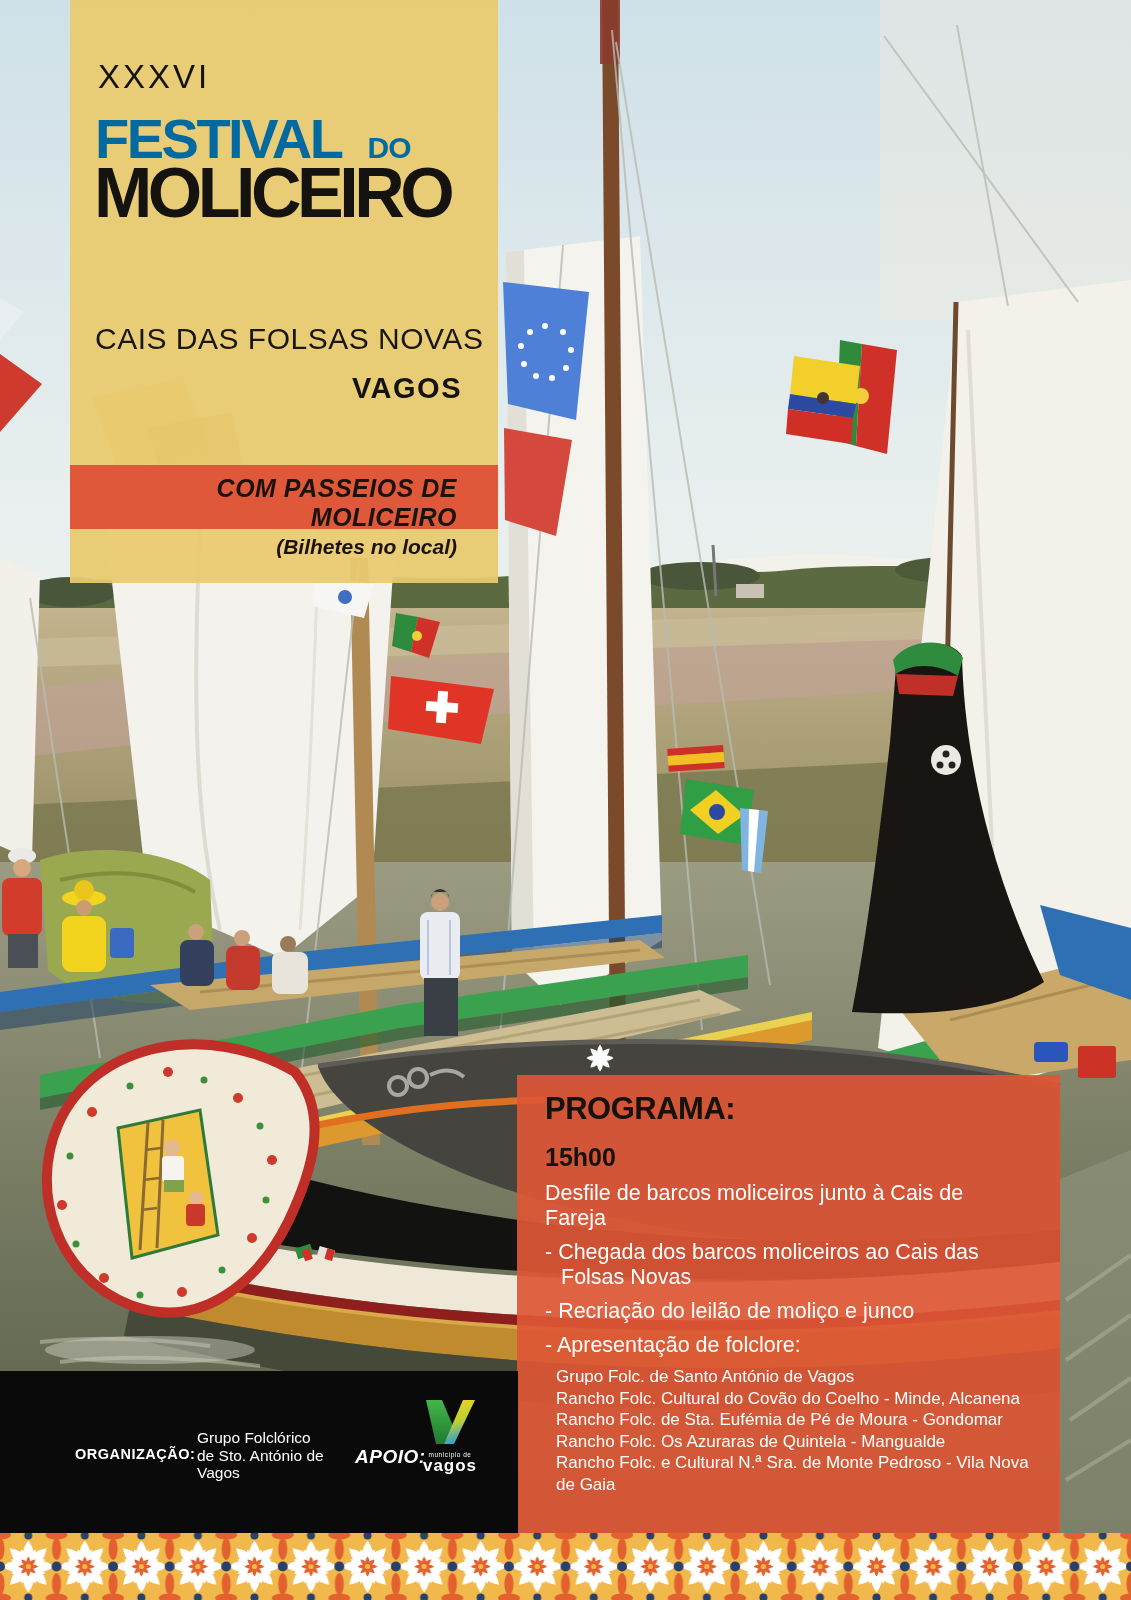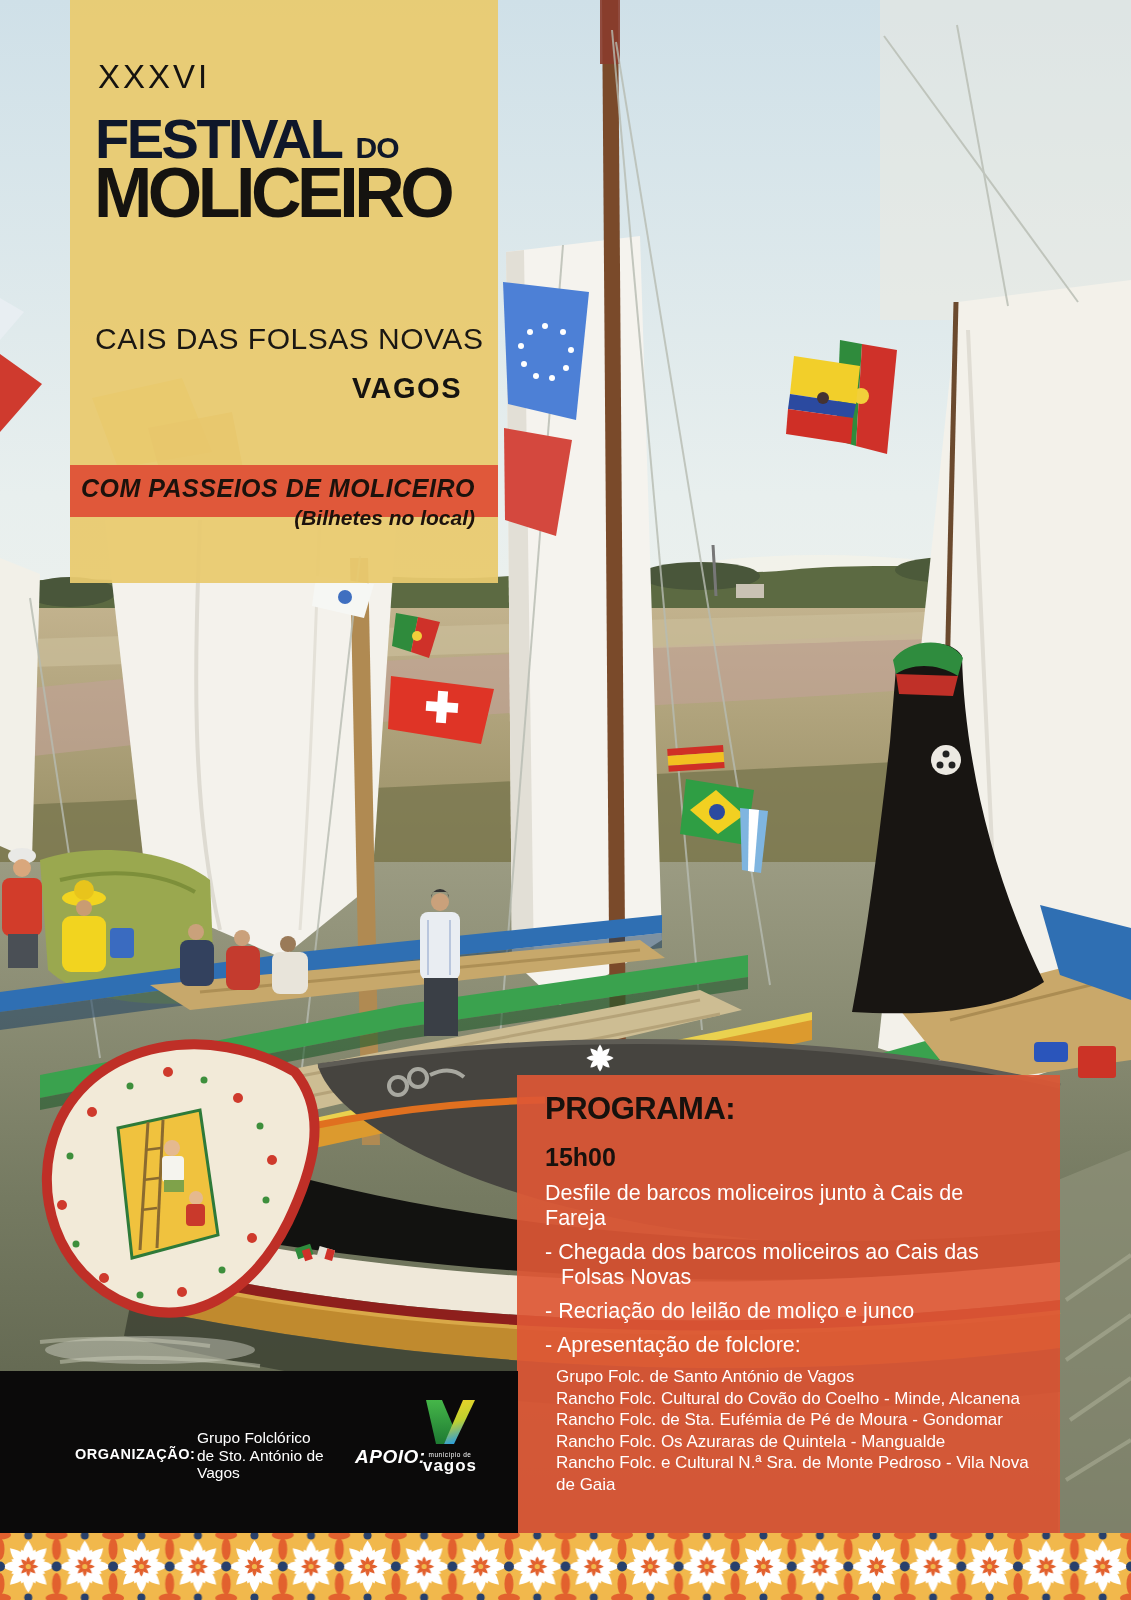--- a/index.html
+++ b/index.html
@@ -3,30 +3,30 @@
 <meta charset="utf-8">
 <style>
   html,body{margin:0;padding:0;background:#222;}
   .poster{position:relative;width:1131px;height:1600px;overflow:hidden;background:#dfe7ea;
           font-family:"Liberation Sans",sans-serif;}
   .photo-svg{position:absolute;left:0;top:0;}
   
   .yellow-box{position:absolute;left:70px;top:0;width:428px;height:583px;
               background:rgba(233,202,110,0.94);}
   .ed{position:absolute;left:28px;top:58px;font-size:33px;font-weight:500;letter-spacing:3px;color:#151310;}
-  .trow{position:absolute;left:25px;top:106px;display:flex;align-items:baseline;gap:14px;color:#0f172a;}
+  .trow{position:absolute;left:25px;top:106px;display:flex;align-items:baseline;gap:26px;color:#0369a1;}
   .t1{font-size:56px;font-weight:900;letter-spacing:-2.5px;}
   .t1b{font-size:30px;font-weight:900;letter-spacing:-1px;}
   .t2{position:absolute;left:24px;top:158px;font-size:70px;font-weight:900;letter-spacing:-4.5px;color:#151310;line-height:1;}
   .date{position:absolute;right:89px;top:232px;font-size:33px;font-weight:400;letter-spacing:1px;color:#1a1713;}
   .venue{position:absolute;left:25px;top:322px;font-size:30px;font-weight:400;letter-spacing:.5px;color:#1a1713;}
   .city{position:absolute;right:36px;top:372px;font-size:29px;font-weight:700;letter-spacing:1.5px;color:#151310;}
   
-  .tagline-box{position:absolute;left:70px;top:465px;width:428px;height:52px;background:#e0583a;
-               text-align:right;padding-right:23px;box-sizing:border-box;color:#1c120c;}
+  .tagline-box{position:absolute;left:70px;top:465px;width:428px;height:64px;background:#e0583a;
+               text-align:right;padding-right:41px;box-sizing:border-box;color:#1c120c;}
   .tg1{margin-top:9px;font-size:25px;font-weight:800;font-style:italic;letter-spacing:.5px;}
   .tg2{margin-top:3px;font-size:21px;font-weight:700;font-style:italic;}
   
   .program-box{position:absolute;left:517px;top:1075px;width:543px;height:458px;
                background:rgba(221,87,53,0.92);box-sizing:border-box;
                padding:14px 30px 0 28px;color:#fff;}
   .pg-h{font-size:31px;font-weight:800;letter-spacing:-.5px;color:#17110d;margin:2px 0 0 0;}
   .pg-time{font-size:25px;font-weight:800;color:#17110d;}
   .pg-t15{margin-top:16px;} .pg-t16{margin-top:11px;}
   .pg-p{font-size:21.5px;font-weight:500;line-height:25px;width:468px;margin-top:9px;

